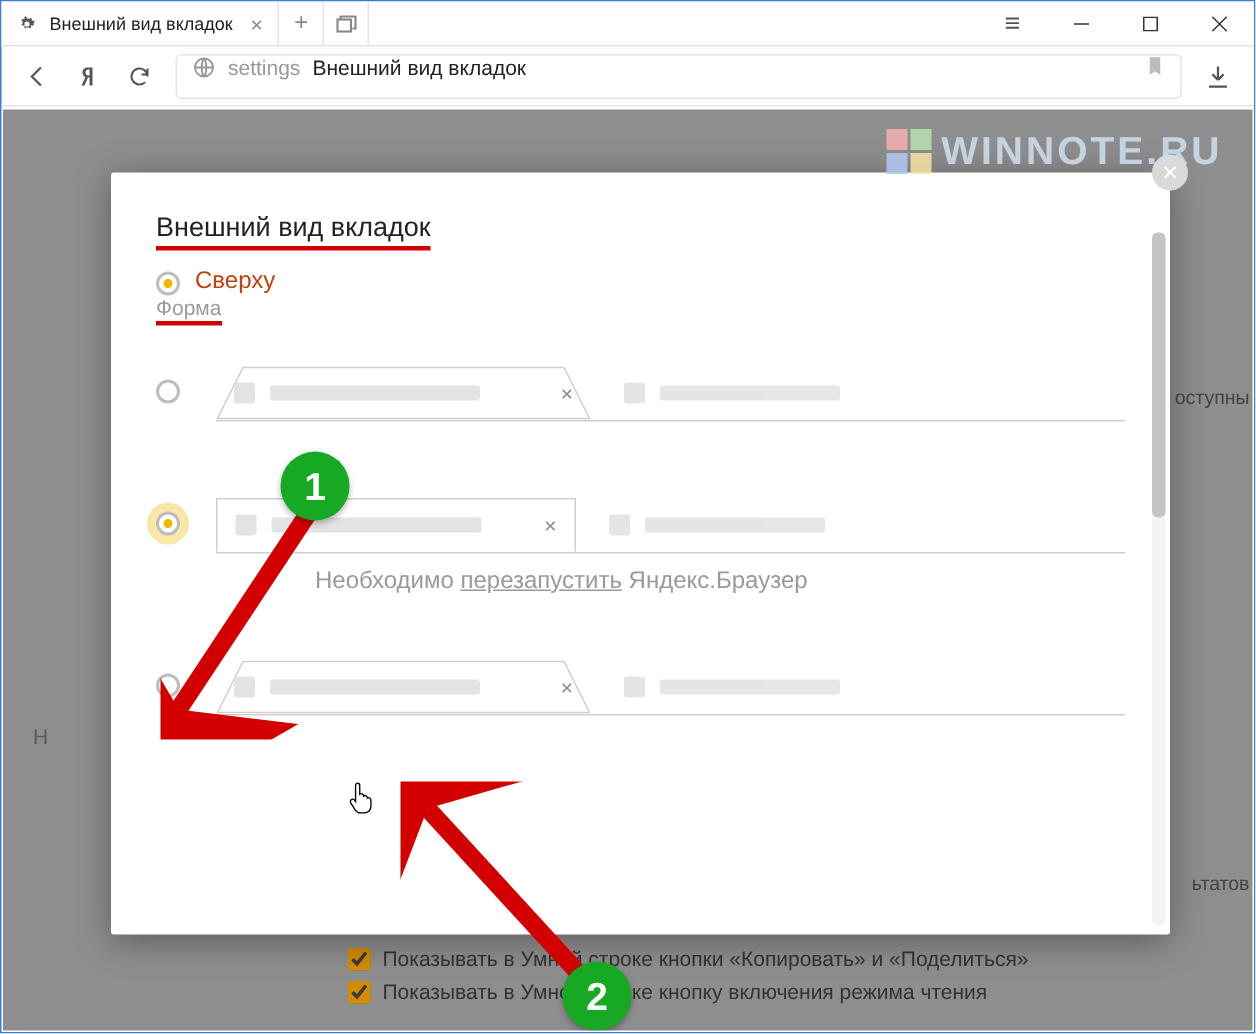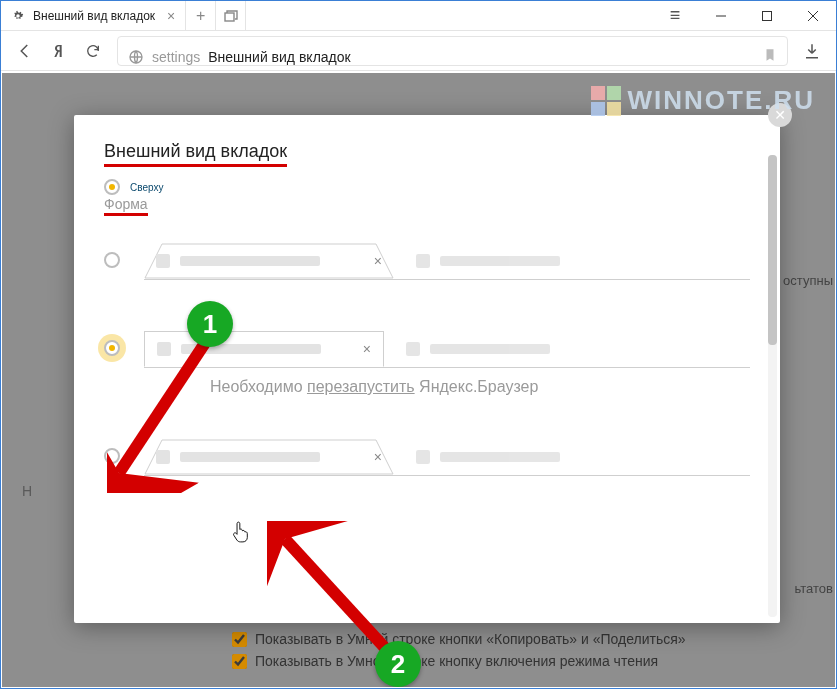--- a/index.html
+++ b/index.html
@@ -12,40 +12,40 @@
   .tab .ico { width:14px; height:14px; display:inline-block; }
   .tab .close { font-size:14px; color:#888; margin-left:4px; }
   .newtab, .tabgroup { width:30px; display:flex; align-items:center; justify-content:center; color:#888; font-size:16px; border-right:1px solid #e4e4e4; }
   .titlespacer { flex:1; }
   .winbtns { display:flex; }
   .winbtn { width:46px; display:flex; align-items:center; justify-content:center; color:#555; }
   .winbtn svg { width:10px; height:10px; }
 
   .toolbar { height:40px; display:flex; align-items:center; gap:14px; padding:0 14px; border-bottom:1px solid #e4e4e4; }
   .toolbtn { width:20px; height:20px; display:flex; align-items:center; justify-content:center; color:#555; }
-  .addr { flex:1; height:30px; border:1px solid #e4e4e4; border-radius:4px; display:flex; align-items:flex-end; padding:0 10px; font-size:14px; color:#222; gap:8px; }
+  .addr { flex:1; height:30px; border:1px solid #e4e4e4; border-radius:4px; display:flex; align-items:flex-start; padding:0 10px; font-size:14px; color:#222; gap:8px; }
   .addr .grey { color:#9a9a9a; }
   .addr .bookm { margin-left:auto; color:#9a9a9a; }
 
   .content { position:absolute; top:72px; left:1px; right:1px; bottom:1px; background:#8e8e8e; overflow:hidden; }
 
   
   .bg-hint { position:absolute; left:20px; top:410px; color:#5a5a5a; font-size:14px; }
   .bg-checks { position:absolute; left:230px; bottom:18px; font-size:14px; color:#333; }
   .bg-checks label { display:flex; align-items:center; gap:8px; margin-top:6px; }
   .bg-checks input { accent-color:#d58b00; width:15px; height:15px; }
 
   
   .dialog { position:absolute; left:72px; top:42px; width:706px; height:508px; background:#fff; border-radius:2px; box-shadow:0 4px 24px rgba(0,0,0,.35); }
   .dlg-close { position:absolute; top:-12px; right:-12px; width:24px; height:24px; border-radius:50%; background:#d9d9d9; color:#fff; display:flex; align-items:center; justify-content:center; font-size:14px; }
   .dlg-inner { padding:26px 30px 10px 30px; height:100%; position:relative; }
   .dlg-title { font-size:18px; color:#222; display:inline-block; border-bottom:3px solid #d30000; padding-bottom:2px; }
 
   .section-label { font-size:14px; color:#9a9a9a; margin-top:22px; }
-  .radio-row { display:flex; align-items:center; gap:10px; margin-top:12px; font-size:10px; color:#0c4a6e; }
+  .radio-row { display:flex; align-items:flex-end; gap:10px; margin-top:12px; font-size:16px; color:#c2410c; }
   .radio { width:16px; height:16px; border:2px solid #bdbdbd; border-radius:50%; display:inline-block; position:relative; background:#fff; }
   .radio.checked::after { content:""; position:absolute; inset:3px; border-radius:50%; background:#f2b600; }
   .radio.glow { box-shadow:0 0 0 6px rgba(242,182,0,.35); }
 
   .forma { font-size:14px; color:#9a9a9a; display:inline-block; border-bottom:3px solid #d30000; padding-bottom:1px; }
 
   .shape-option { display:flex; align-items:flex-start; gap:22px; margin-top:18px; }
   .shape-radio-col { width:18px; padding-top:18px; }
 
   .tabstrip { flex:1; border-bottom:1px solid #cfcfcf; display:flex; align-items:flex-end; height:46px; gap:10px; }
@@ -163,21 +163,21 @@
     </div>
     <div class="toolbtn">
       <svg viewBox="0 0 24 24" width="18" height="18" fill="none" stroke="#555" stroke-width="2">
           <path d="M12 3v12m0 0l-5-5m5 5l5-5M4 21h16"></path>
         </svg>
     </div>
   </div>
 
   <div class="content">
     <div class="bg-hint">Н</div>
-    <div style="position:absolute; right:2px; top:200px; font-size:13px; color:#444">оступны</div>
+    <div style="position:absolute; right:2px; top:184px; font-size:13px; color:#444">оступны</div>
     <div style="position:absolute; right:2px; top:508px; font-size:13px; color:#444">ьтатов</div>
     <div class="bg-checks">
       <label>
           <input type="checkbox" checked="" style="">
           <span>Показывать в Умной строке кнопки «Копировать» и «Поделиться»</span>
         </label>
       <label>
           <input type="checkbox" checked="" style="">
           <span>Показывать в Умной строке кнопку включения режима чтения</span>
         </label>

